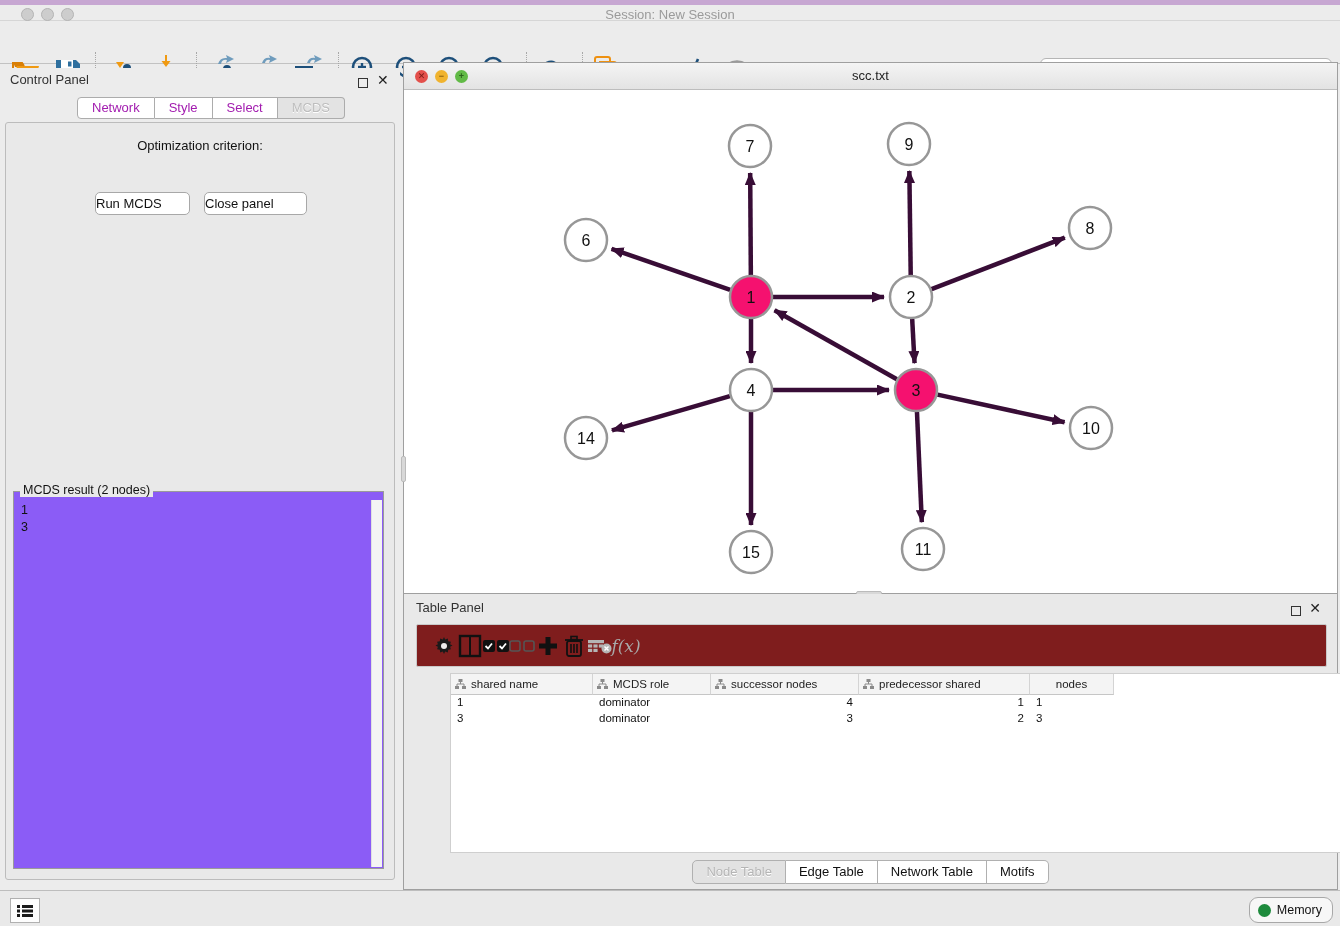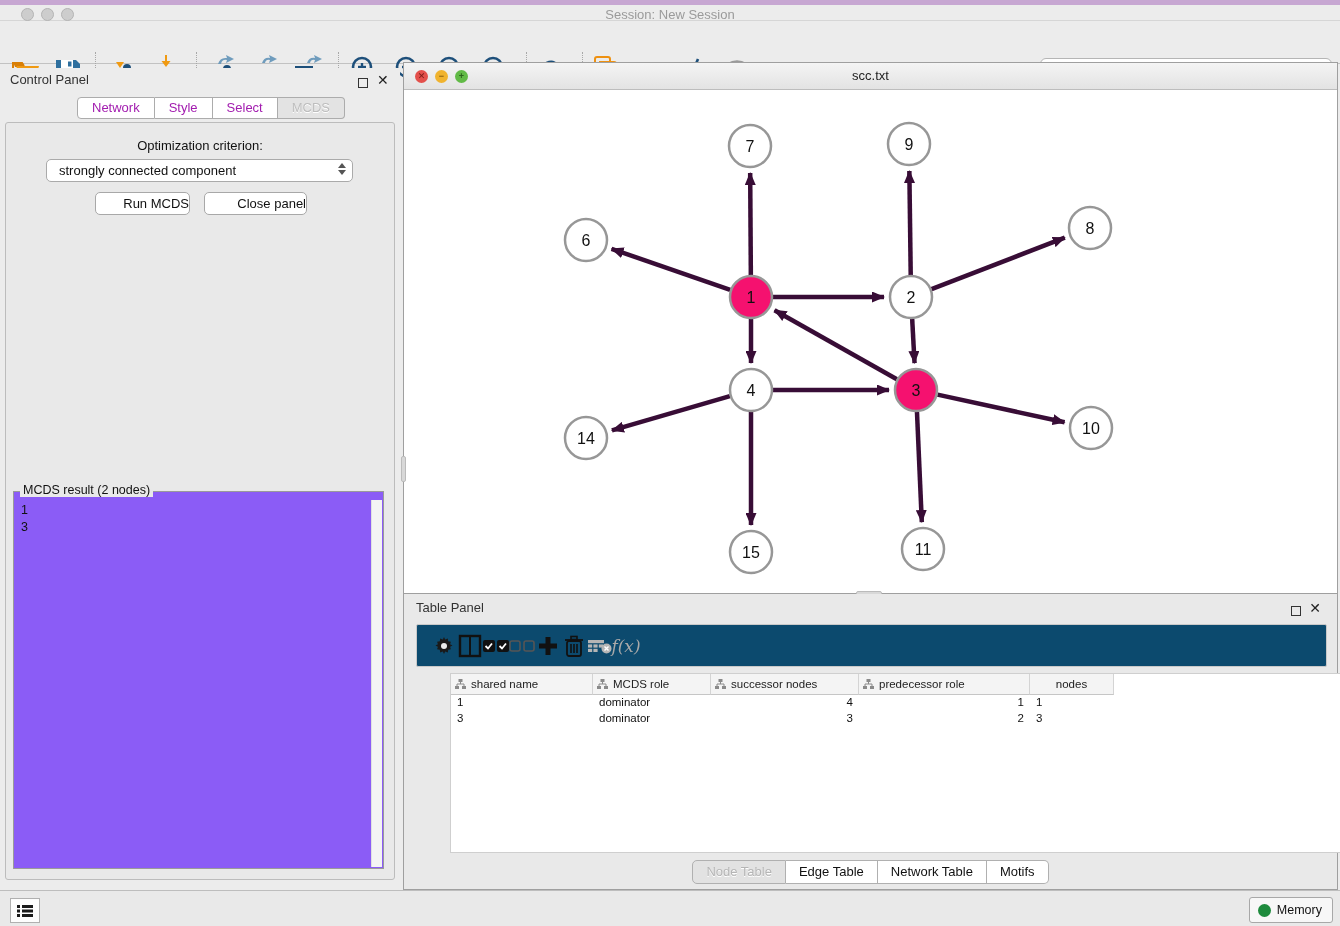--- a/index.html
+++ b/index.html
@@ -31,56 +31,56 @@
   .cp-tab { height:22px; padding:0 14px; background:#fff; border:1px solid #acacac; border-left:none; font-size:13px; line-height:20px; color:#a21caf; cursor:pointer; }
   .cp-tab:first-child { border-left:1px solid #acacac; border-radius:4px 0 0 4px; }
   .cp-tab.last { border-radius:0 4px 4px 0; }
   .cp-tab.sel { background:#e3e3e3; color:#bdbdbd; text-shadow:0 1px 0 #fff; }
   .cp-content { position:absolute; left:5px; top:54px; width:390px; height:758px; background:#e9e9e9; border:1px solid #bcbcbc; border-radius:3px; }
   .opt-label { position:absolute; left:0; top:15px; width:100%; text-align:center; font-size:13px; color:#111; }
   .criterion { position:absolute; left:40px; top:36px; width:307px; height:23px; background:#fff; border:1px solid #aaa; border-radius:5px; font-size:13px; line-height:21px; padding-left:12px; color:#111; cursor:pointer; }
   .stepper { position:absolute; right:6px; top:3px; display:flex; flex-direction:column; gap:2px; }
   .stepper .up { width:0; height:0; border-left:4px solid transparent; border-right:4px solid transparent; border-bottom:5px solid #555; }
   .stepper .dn { width:0; height:0; border-left:4px solid transparent; border-right:4px solid transparent; border-top:5px solid #555; }
-  .cp-btn { position:absolute; top:69px; height:23px; background:#fff; border:1px solid #a8a8a8; border-radius:5px; font-size:13px; color:#111; text-align:right; line-height:21px; cursor:pointer; }
+  .cp-btn { position:absolute; top:69px; height:23px; background:#fff; border:1px solid #a8a8a8; border-radius:5px; font-size:13px; color:#111; text-align:left; line-height:21px; cursor:pointer; }
   .result-box { position:absolute; left:7px; top:368px; width:371px; height:378px; border:1px solid #9a9a9a; background:#8b5cf6; }
   .result-box legend, .result-legend { position:absolute; top:-9px; left:6px; background:#e9e9e9; padding:0 3px; font-size:12.5px; color:#111; }
   .result-text { position:absolute; left:1px; top:8px; right:12px; bottom:1px; font-size:12.5px; color:#111; line-height:17px; padding:2px 0 0 6px; white-space:pre-line; }
   .result-scroll { position:absolute; right:1px; top:8px; width:11px; bottom:1px; background:#f4f4f4; border-left:1px solid #e0e0e0; }
 
   
   .network-panel { left:403px; top:62px; width:935px; height:532px; background:#fff; border:1px solid #9f9f9f; }
   .net-titlebar { position:absolute; left:0; top:0; width:100%; height:27px; background:linear-gradient(#f4f4f4,#e3e3e3); border-bottom:1px solid #bdbdbd; }
   .mac-dot { position:absolute; top:7px; width:13px; height:13px; border-radius:50%; font-size:9px; font-weight:bold; text-align:center; line-height:13px; cursor:pointer; }
   .net-title { width:100%; text-align:center; font-size:13px; color:#222; line-height:26px; }
   .net-canvas { position:absolute; left:0; top:27px; width:933px; height:503px; background:#fff; }
   .split-v { position:absolute; left:-3px; top:393px; width:5px; height:26px; background:#d8d8d8; border:1px solid #bbb; border-radius:2px; }
   .split-h { position:absolute; left:452px; bottom:-3px; width:26px; height:5px; background:#d8d8d8; border:1px solid #bbb; border-radius:2px; }
 
   
   .table-panel { left:403px; top:594px; width:935px; height:296px; background:#e9e9e9; border:1px solid #9f9f9f; border-top:none; }
   .tp-header { position:absolute; left:12px; top:6px; }
-  .tp-toolbar { position:absolute; left:12px; top:30px; width:911px; height:43px; background:#0c4a6e; border:1px solid #c9c9c9; border-radius:2px; display:flex; align-items:center; padding-left:14px; }
+  .tp-toolbar { position:absolute; left:12px; top:30px; width:911px; height:43px; background:#7f1d1d; border:1px solid #c9c9c9; border-radius:2px; display:flex; align-items:center; padding-left:14px; }
   .tp-tool { width:26px; height:26px; display:flex; align-items:center; justify-content:center; cursor:pointer; }
   .fx { font-family:"DejaVu Serif",serif; font-style:italic; font-size:17px; color:#a9a9a9; }
   .tbl-area { position:absolute; left:12px; top:79px; width:911px; height:180px; background:#fff; border:1px solid #cfcfcf;margin-left:34px; }
   .tbl-headrow { position:absolute; left:0; top:0; height:21px; display:flex; }
   .tbl-hcell { background:#f4f4f4; border-right:1px solid #d4d4d4; border-bottom:1px solid #c6c6c6; font-size:11.5px; color:#222; display:flex; align-items:center; gap:5px; padding:0 4px; }
   .tbl-row { position:absolute; left:0; height:16px; display:flex; font-size:11.5px; color:#111; }
   .tbl-cell { padding:1px 6px 0 6px; overflow:hidden; white-space:nowrap; }
   .bottom-tabs { position:absolute; left:0; bottom:5px; width:100%; display:flex; justify-content:center; }
   .bt-tab { height:24px; padding:0 13px; background:#fff; border:1px solid #b0b0b0; border-left:none; font-size:13px; line-height:22px; color:#111; cursor:pointer; }
   .bt-tab:first-child { border-left:1px solid #b0b0b0; border-radius:5px 0 0 5px; }
   .bt-tab.last { border-radius:0 5px 5px 0; }
   .bt-tab.sel { background:#e2e2e2; color:#b5b5b5; text-shadow:0 1px 0 #fff; }
 
   
   .statusbar { left:0; top:890px; width:1340px; height:36px; background:#e9e9e9; border-top:1px solid #bdbdbd; }
   .list-btn { position:absolute; left:10px; top:7px; width:30px; height:25px; background:#fdfdfd; border:1px solid #b0b0b0; display:flex; align-items:center; justify-content:center; cursor:pointer; }
-  .memory-btn { position:absolute; right:7px; top:6px; height:26px; padding:0 10px 0 8px; background:#f7f7f7; border:1px solid #a8a8a8; border-radius:3px; display:flex; align-items:center; gap:6px; font-size:12.5px; color:#111; cursor:pointer; }
+  .memory-btn { position:absolute; right:7px; top:6px; height:26px; padding:0 10px 0 8px; background:#f7f7f7; border:1px solid #a8a8a8; border-radius:9px; display:flex; align-items:center; gap:6px; font-size:12.5px; color:#111; cursor:pointer; }
   .mem-dot { width:13px; height:13px; border-radius:50%; background:#1d8a3c; }
 </style>
 </head>
 <body>
 
 <div class="abs desktop-strip"></div>
 <div class="abs titlebar">
   <div class="tl-dot" style="left:21px"></div>
   <div class="tl-dot" style="left:41px"></div>
   <div class="tl-dot" style="left:61px"></div>
@@ -270,27 +270,20 @@
 
   <div class="cp-tabs">
     <span class="cp-tab">Network</span>
     <span class="cp-tab">Style</span>
     <span class="cp-tab">Select</span>
     <span class="cp-tab sel last">MCDS</span>
   </div>
 
   <div class="cp-content">
     <div class="opt-label">Optimization criterion:</div>
-    <div class="criterion">
-      <span>strongly connected component</span>
-      <span class="stepper">
-          <span class="up"></span>
-          <span class="dn"></span>
-        </span>
-    </div>
     <div class="cp-btn" style="left:89px; width:95px">Run MCDS</div>
     <div class="cp-btn" style="left:198px; width:103px">Close panel</div>
 
     <div class="result-box">
       <span class="result-legend">MCDS result (2 nodes)</span>
       <div class="result-text">1
 3</div>
       <div class="result-scroll"></div>
     </div>
   </div>
@@ -476,21 +469,21 @@
         </div>
         <div class="tbl-hcell" style="width: 171px;">
           <svg width="11" height="11" viewBox="0 0 11 11">
             <g fill="#8a8a8a">
               <rect x="3.5" y="0" width="4" height="3"></rect>
               <rect x="0" y="7" width="4" height="3"></rect>
               <rect x="7" y="7" width="4" height="3"></rect>
             </g>
             <path d="M5.5 3 v2 M2 7 v-2 h7 v2" stroke="#8a8a8a" fill="none" stroke-width="1"></path>
           </svg>
-          <span>predecessor role</span>
+          <span>predecessor shared</span>
         </div>
         <div class="tbl-hcell" style="width: 84px; justify-content: center;">
           <span>nodes</span>
         </div>
       </div>
   <div class="tbl-row" style="top: 21px;">
         <div class="tbl-cell" style="width: 142px; text-align: left;">1</div>
         <div class="tbl-cell" style="width: 118px; text-align: left;">dominator</div>
         <div class="tbl-cell" style="width: 148px; text-align: right;">4</div>
         <div class="tbl-cell" style="width: 171px; text-align: right;">1</div>

